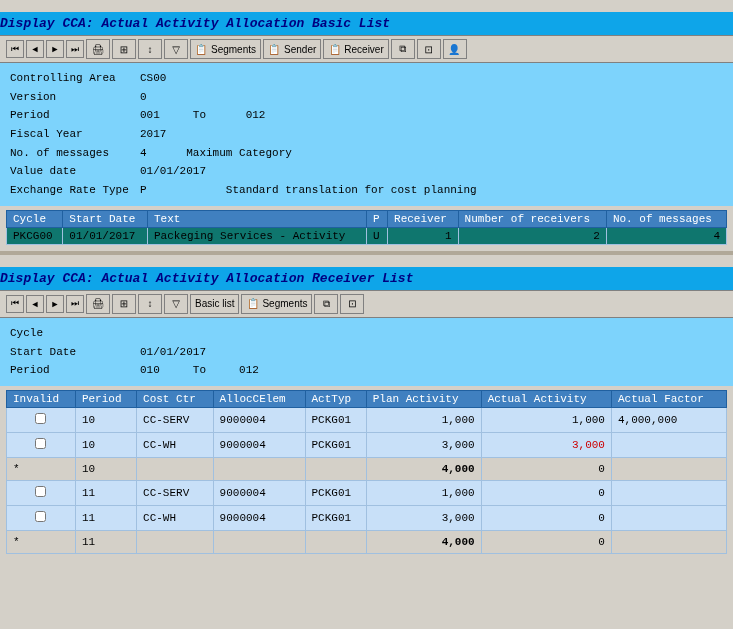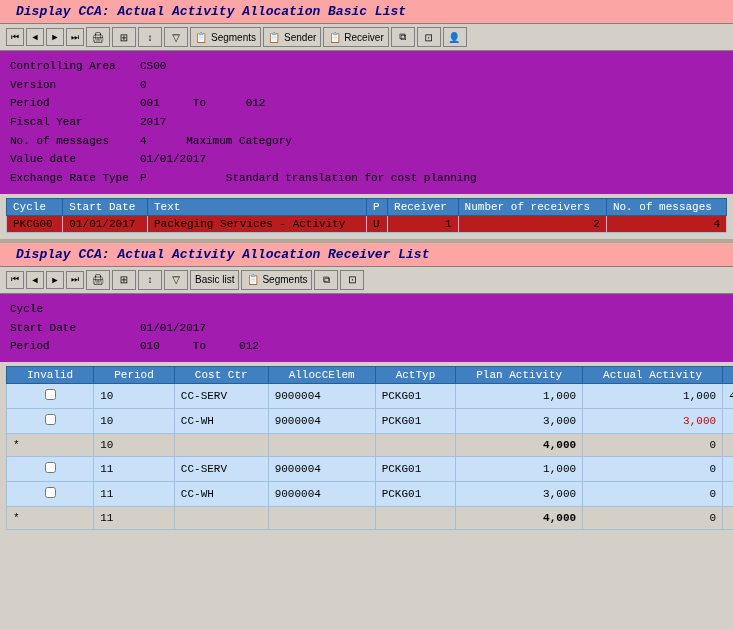--- a/index.html
+++ b/index.html
@@ -10,26 +10,27 @@
       width: 733px;
       min-height: 629px;
     }
 
     .section {
       background: #d4d0c8;
       margin-bottom: 2px;
     }
 
     .section-title {
-      background: #fca5a5;
-      padding: 4px 16px;
+      background: #0ea5e9;
+      padding: 4px 0;
       font-style: italic;
       font-weight: bold;
       font-size: 13px;
       color: #000080;
+      margin-top: 12px;
     }
 
     .toolbar {
       background: #d4d0c8;
       padding: 3px 6px;
       display: flex;
       align-items: center;
       gap: 2px;
       border-top: 1px solid #808080;
       border-bottom: 1px solid #808080;
@@ -61,21 +62,21 @@
       width: 18px;
       height: 18px;
       cursor: pointer;
       display: inline-flex;
       align-items: center;
       justify-content: center;
       font-size: 9px;
     }
 
     .info-area {
-      background: #a21caf;
+      background: #7dd3fc;
       padding: 6px 10px;
       line-height: 1.7;
     }
 
     .info-row {
       display: flex;
       gap: 0;
     }
 
     .info-label {
@@ -100,31 +101,31 @@
       background: #4080c0;
       color: #fff;
       border: 1px solid #2060a0;
       padding: 2px 6px;
       text-align: left;
       font-weight: normal;
       white-space: nowrap;
     }
 
     .main-table td {
-      background: #b91c1c;
+      background: #0f766e;
       border: 1px solid #a0c0e0;
       padding: 2px 6px;
       white-space: nowrap;
     }
 
     .receiver-table th {
       background: #4080c0;
       color: #fff;
       border: 1px solid #2060a0;
-      padding: 2px 20px;
+      padding: 2px 6px;
       text-align: left;
       font-weight: normal;
       white-space: nowrap;
     }
 
     .receiver-table td {
       background: #c8e0f8;
       border: 1px solid #a0c0e0;
       padding: 5px 6px;
       white-space: nowrap;

